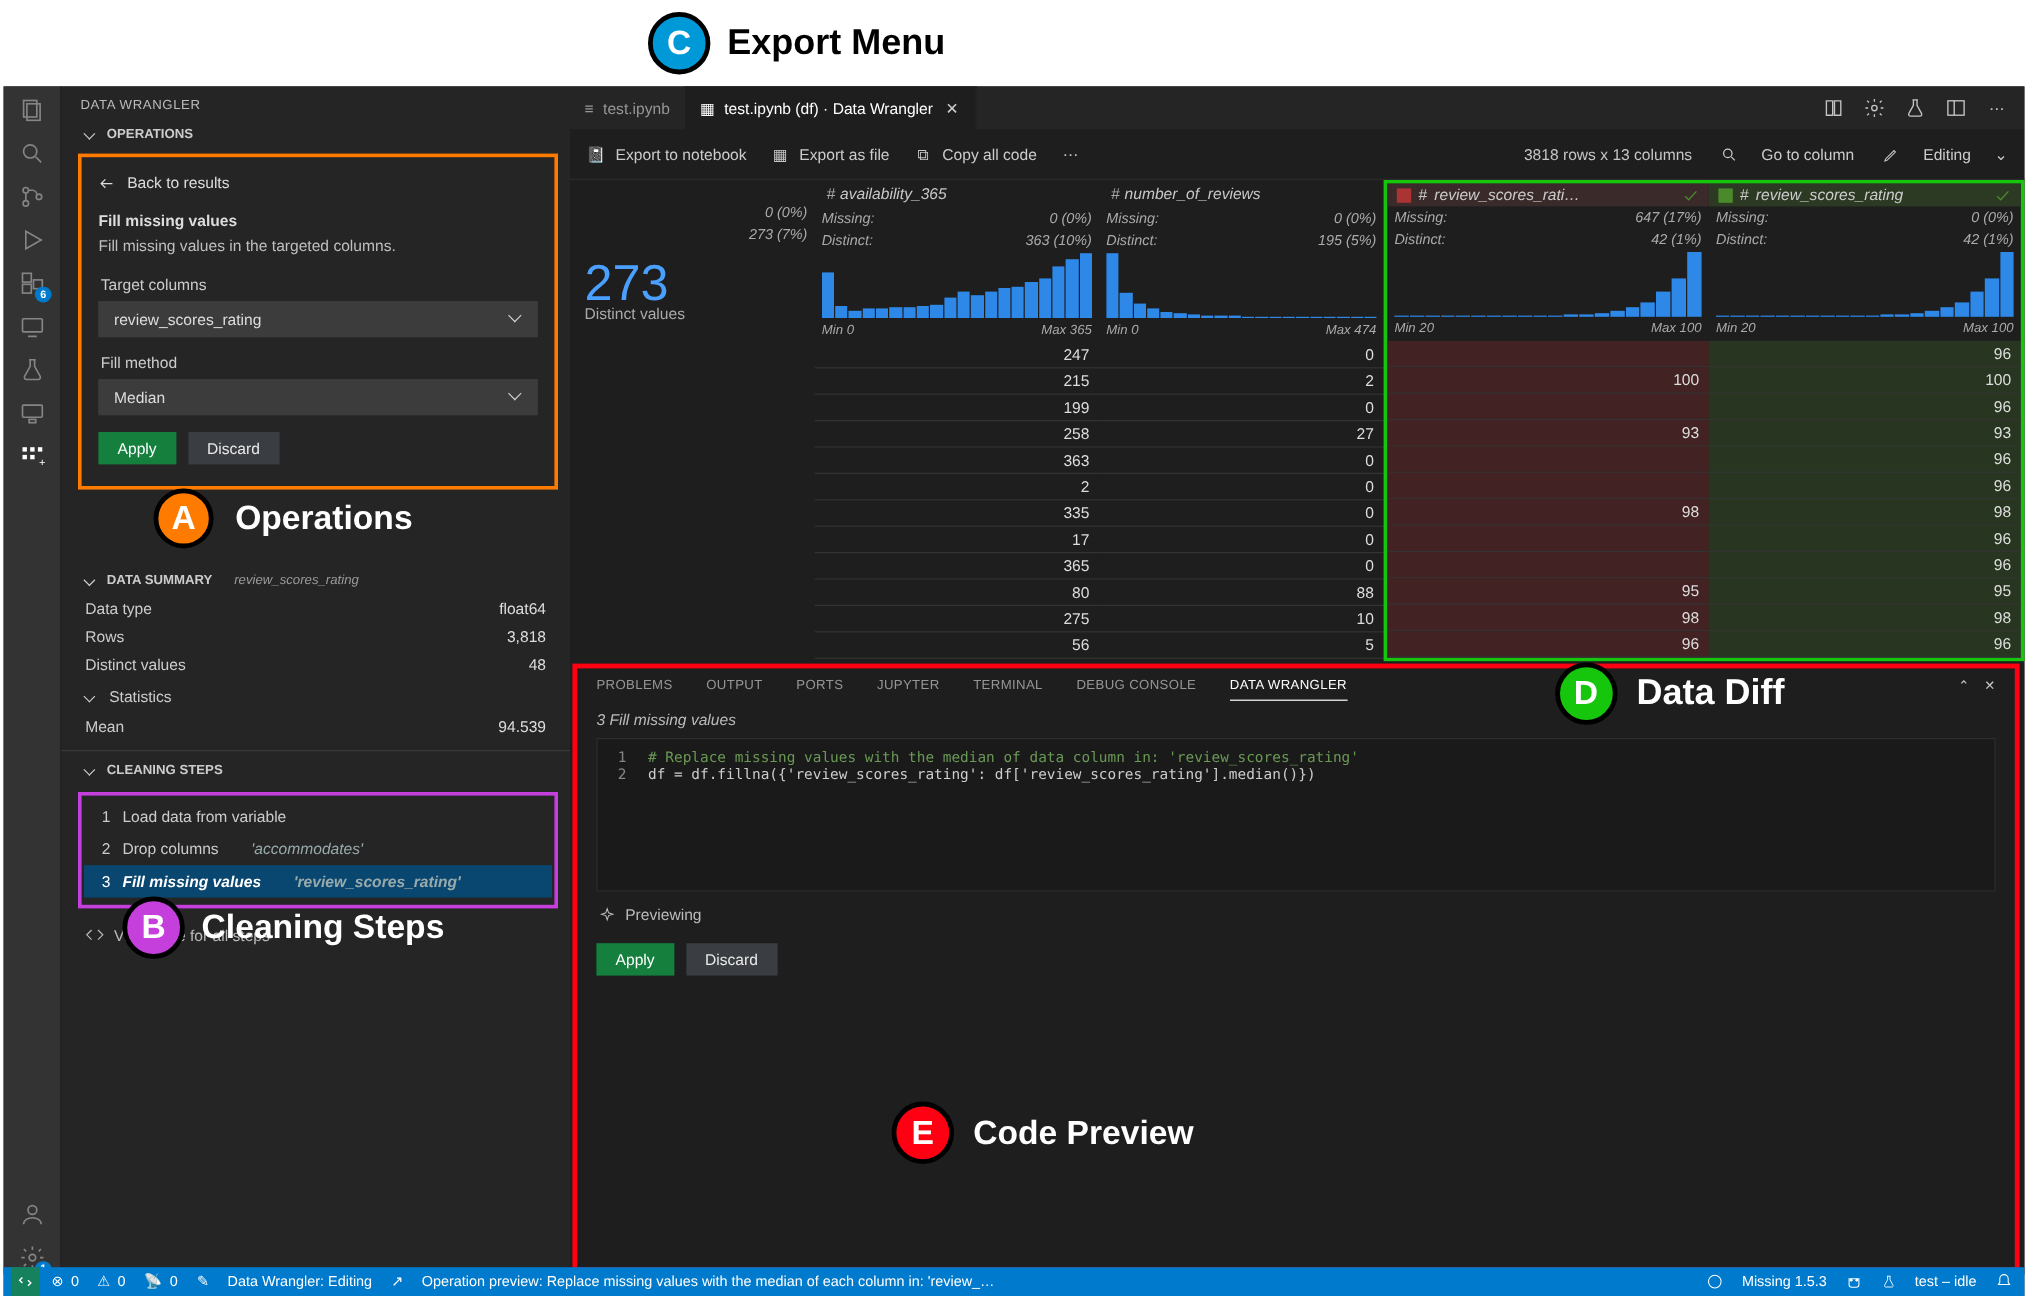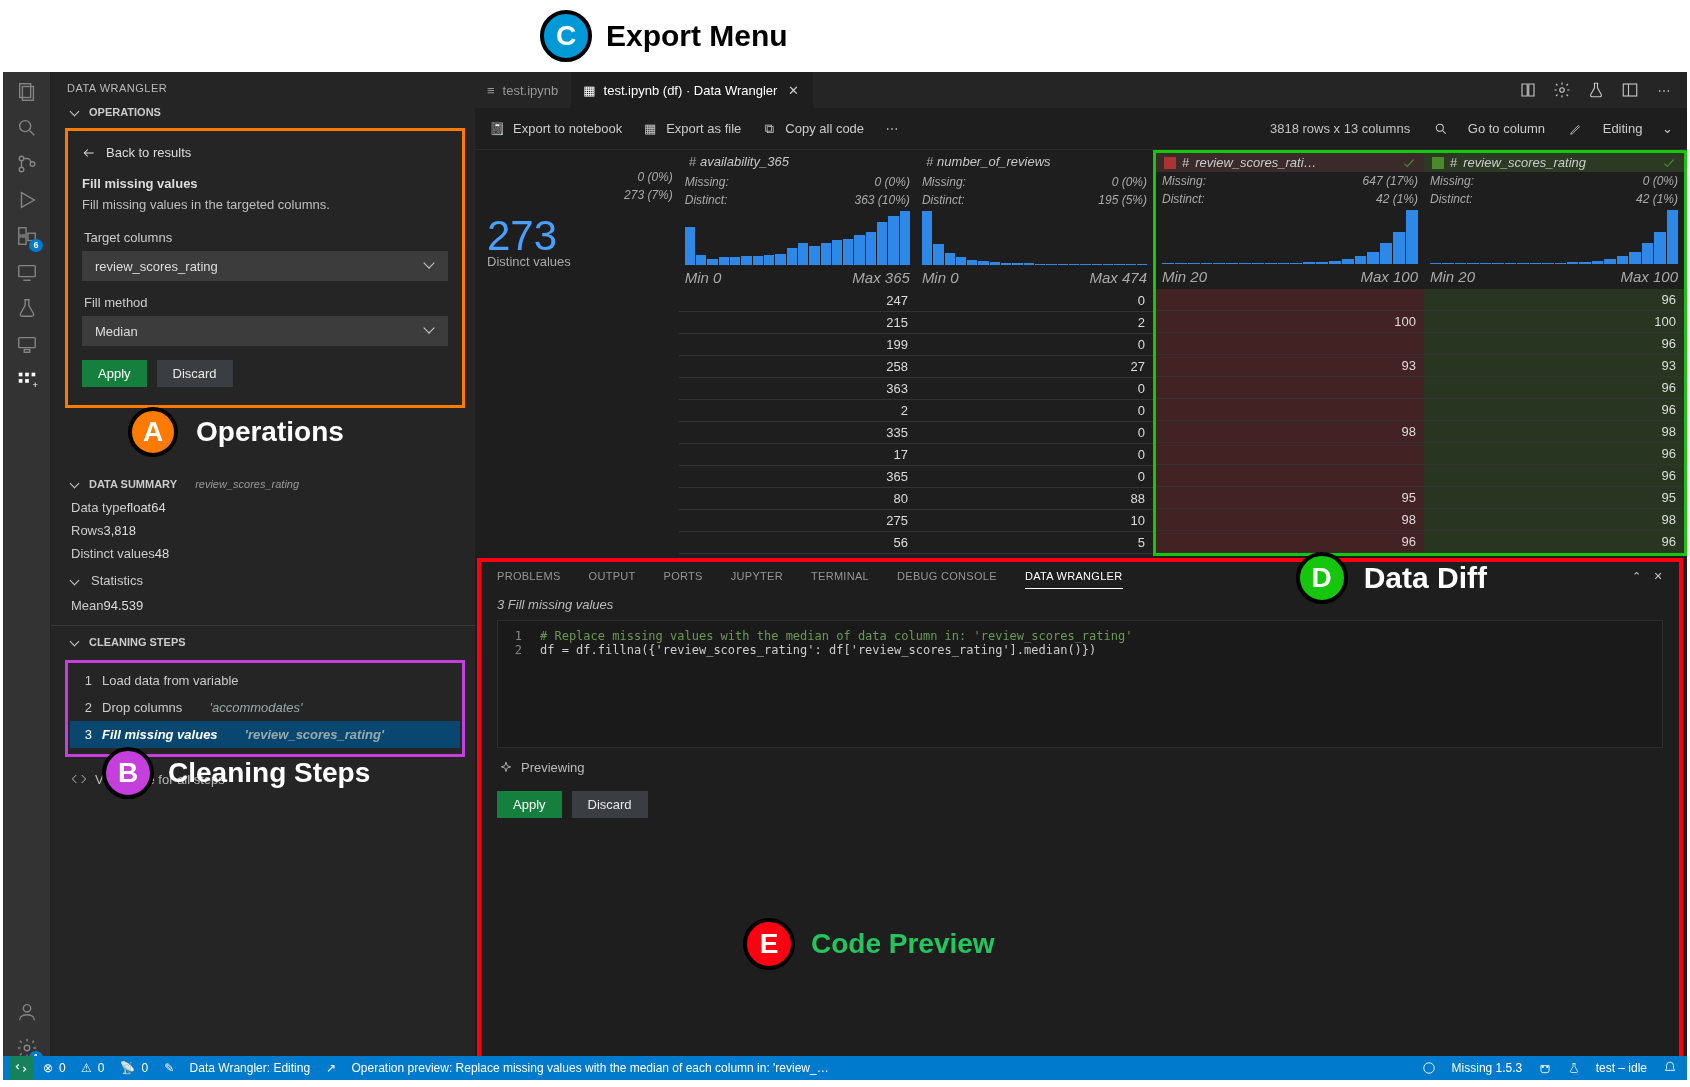--- a/index.html
+++ b/index.html
@@ -57,21 +57,21 @@
   .sel{background:#3c3c3c;color:#ddd;height:30px;display:flex;align-items:center;justify-content:space-between;padding:0 12px;margin:4px 0 14px;border:1px solid #3c3c3c;cursor:pointer}
   .sel .car{width:10px;height:10px}
   .sel .car::before{content:'';display:block;width:7px;height:7px;border-right:1.5px solid #ccc;border-bottom:1.5px solid #ccc;transform:rotate(45deg);margin-top:-2px}
   .btns{display:flex;gap:10px;margin-top:8px}
   .btn{padding:6px 16px;background:#3a3d41;color:#e9e9e9;cursor:pointer}
   .btn.primary{background:#15803d;color:#fff}
   .ops-callout{position:absolute;left:60px;bottom:-52px;display:flex;align-items:center;gap:18px;z-index:5}
   .ops-callout .bubble{width:50px;height:50px}
   .ops-callout .lbl{font-size:28px;font-weight:800;color:#fff}
   .summary{padding:2px 20px}
-  .row{display:flex;padding:4px 0;color:#ccc}
+  .row{display:flex;justify-content:space-between;padding:4px 0;color:#ccc}
   .row .v{color:#ddd}
   .stats-hdr{padding:6px 20px 4px;display:flex;gap:8px;align-items:center;color:#ccc;cursor:pointer}
   .clean-box{margin:8px 10px 6px 14px;padding:4px 2px 6px;border:3px solid var(--magenta);position:relative}
   .step{padding:6px 10px;display:flex;gap:10px;align-items:center;color:#ccc;cursor:pointer}
   .step.active{background:#094771;font-style:italic;font-weight:700;color:#fff}
   .step .n{width:12px;text-align:right;font-style:normal;font-weight:400}
   .step .chip{font-style:italic;color:#9aa}
   .clean-callout{position:absolute;left:34px;top:84px;display:flex;align-items:center;gap:14px;z-index:5}
   .clean-callout .lbl{font-size:28px;font-weight:800;color:#fff}
   .viewcode{padding:8px 20px;color:#bbb;display:flex;align-items:center;gap:8px;cursor:pointer}
@@ -89,21 +89,21 @@
   .cw-a{width:256px}
   .cw-b{width:256px}
   .cw-r{width:268px}
   .cw-g{width:260px}
   .chdr{padding:4px 6px;color:#aaa;font-style:italic}
   .chdr .nm{color:#c8c8c8}
   .chdr .hash{color:#aaa;margin:0 4px}
   .stats{display:flex;justify-content:space-between;padding:0 6px;color:#aaa;font-style:italic;font-size:12px;line-height:18px}
   .hist{height:58px;display:flex;align-items:flex-end;padding:2px 6px;gap:1px}
   .bar{background:var(--hist);width:100%}
-  .minmax{display:flex;justify-content:space-between;padding:2px 6px 4px;color:#aaa;font-style:italic;font-size:15px}
+  .minmax{display:flex;justify-content:space-between;padding:2px 6px 4px;color:#aaa;font-style:italic;font-size:11px}
   .cells{display:flex;flex-direction:column}
   .cell{height:22px;border-bottom:1px solid #333;padding:0 8px;display:flex;align-items:center;justify-content:flex-end;color:#ddd}
   .distinct-block{padding:8px 12px}
   .big{font-size:42px;color:#4aa0ff;font-weight:500}
   .diff-red{border:3px solid var(--green)}
   .diff-hdr{display:flex;align-items:center;gap:6px;background:#3a2a2a;padding:2px 8px}
   .diff-hdr.green{background:#2c3a24}
   .sq{width:12px;height:12px;background:#a33;display:inline-block}
   .sq.green{background:#4a8a2a}
   .diff-cell-r{background:var(--chart-red)}
@@ -128,21 +128,21 @@
   .status .left{display:flex;align-items:center;gap:16px;padding-left:6px}
   .status .right{margin-left:auto;display:flex;align-items:center;gap:16px;padding-right:10px}
   .st-chip{display:flex;align-items:center;gap:6px}
   .st-green{background:#16825d;width:24px;height:24px;display:flex;align-items:center;justify-content:center;margin-right:-6px}
   
   .cpointer{position:absolute;left:682px;top:52px;width:4px;height:62px;border-left:4px solid #0099d8}
   .cpointer2{position:absolute;left:502px;top:112px;width:352px;height:40px;border:4px solid #0099d8;border-bottom:none;border-radius:14px 14px 0 0}
   .diff-callout{position:absolute;right:200px;top:480px;display:flex;align-items:center;gap:16px}
   .diff-callout .lbl{font-size:30px;font-weight:800;color:#fff}
   .code-callout{position:absolute;left:740px;top:846px;display:flex;align-items:center;gap:16px;z-index:6}
-  .code-callout .lbl{font-size:28px;font-weight:800;color:#22c55e}
+  .code-callout .lbl{font-size:28px;font-weight:800;color:#ffffff}
   svg{display:block}
 </style>
 </head>
 <body>
 
 <div class="root">
 
   <div class="overlay-top">
     <div class="callout">
       <div class="bubble C">C</div>

